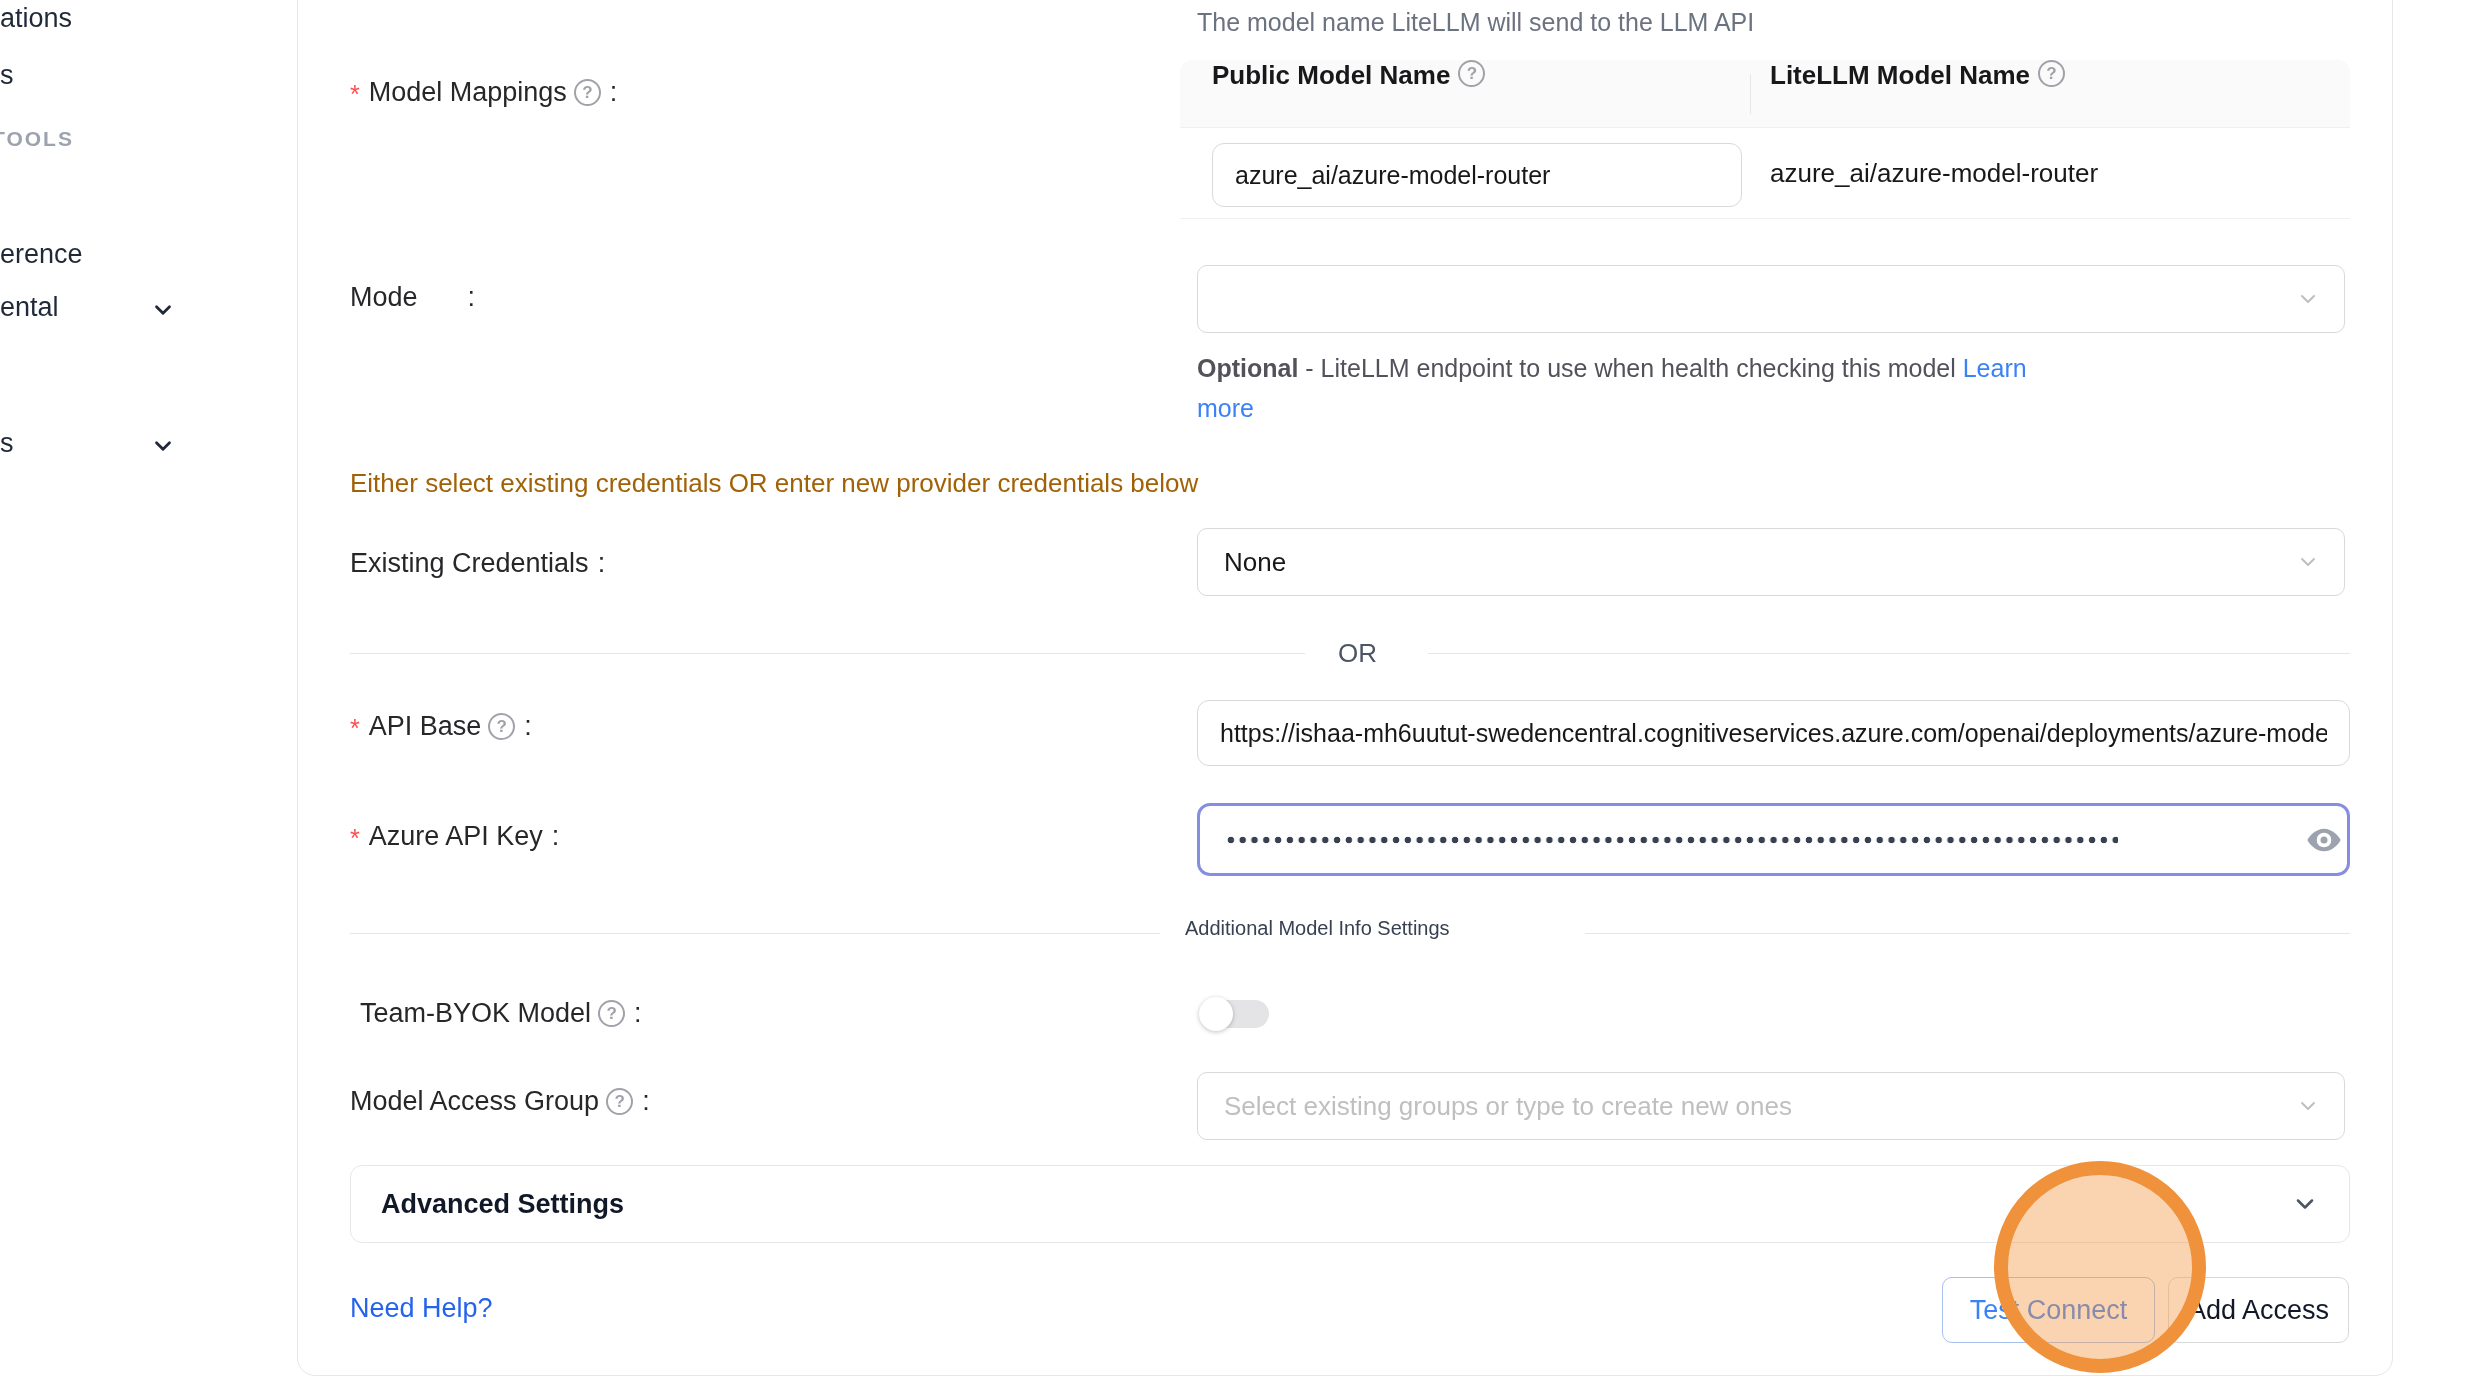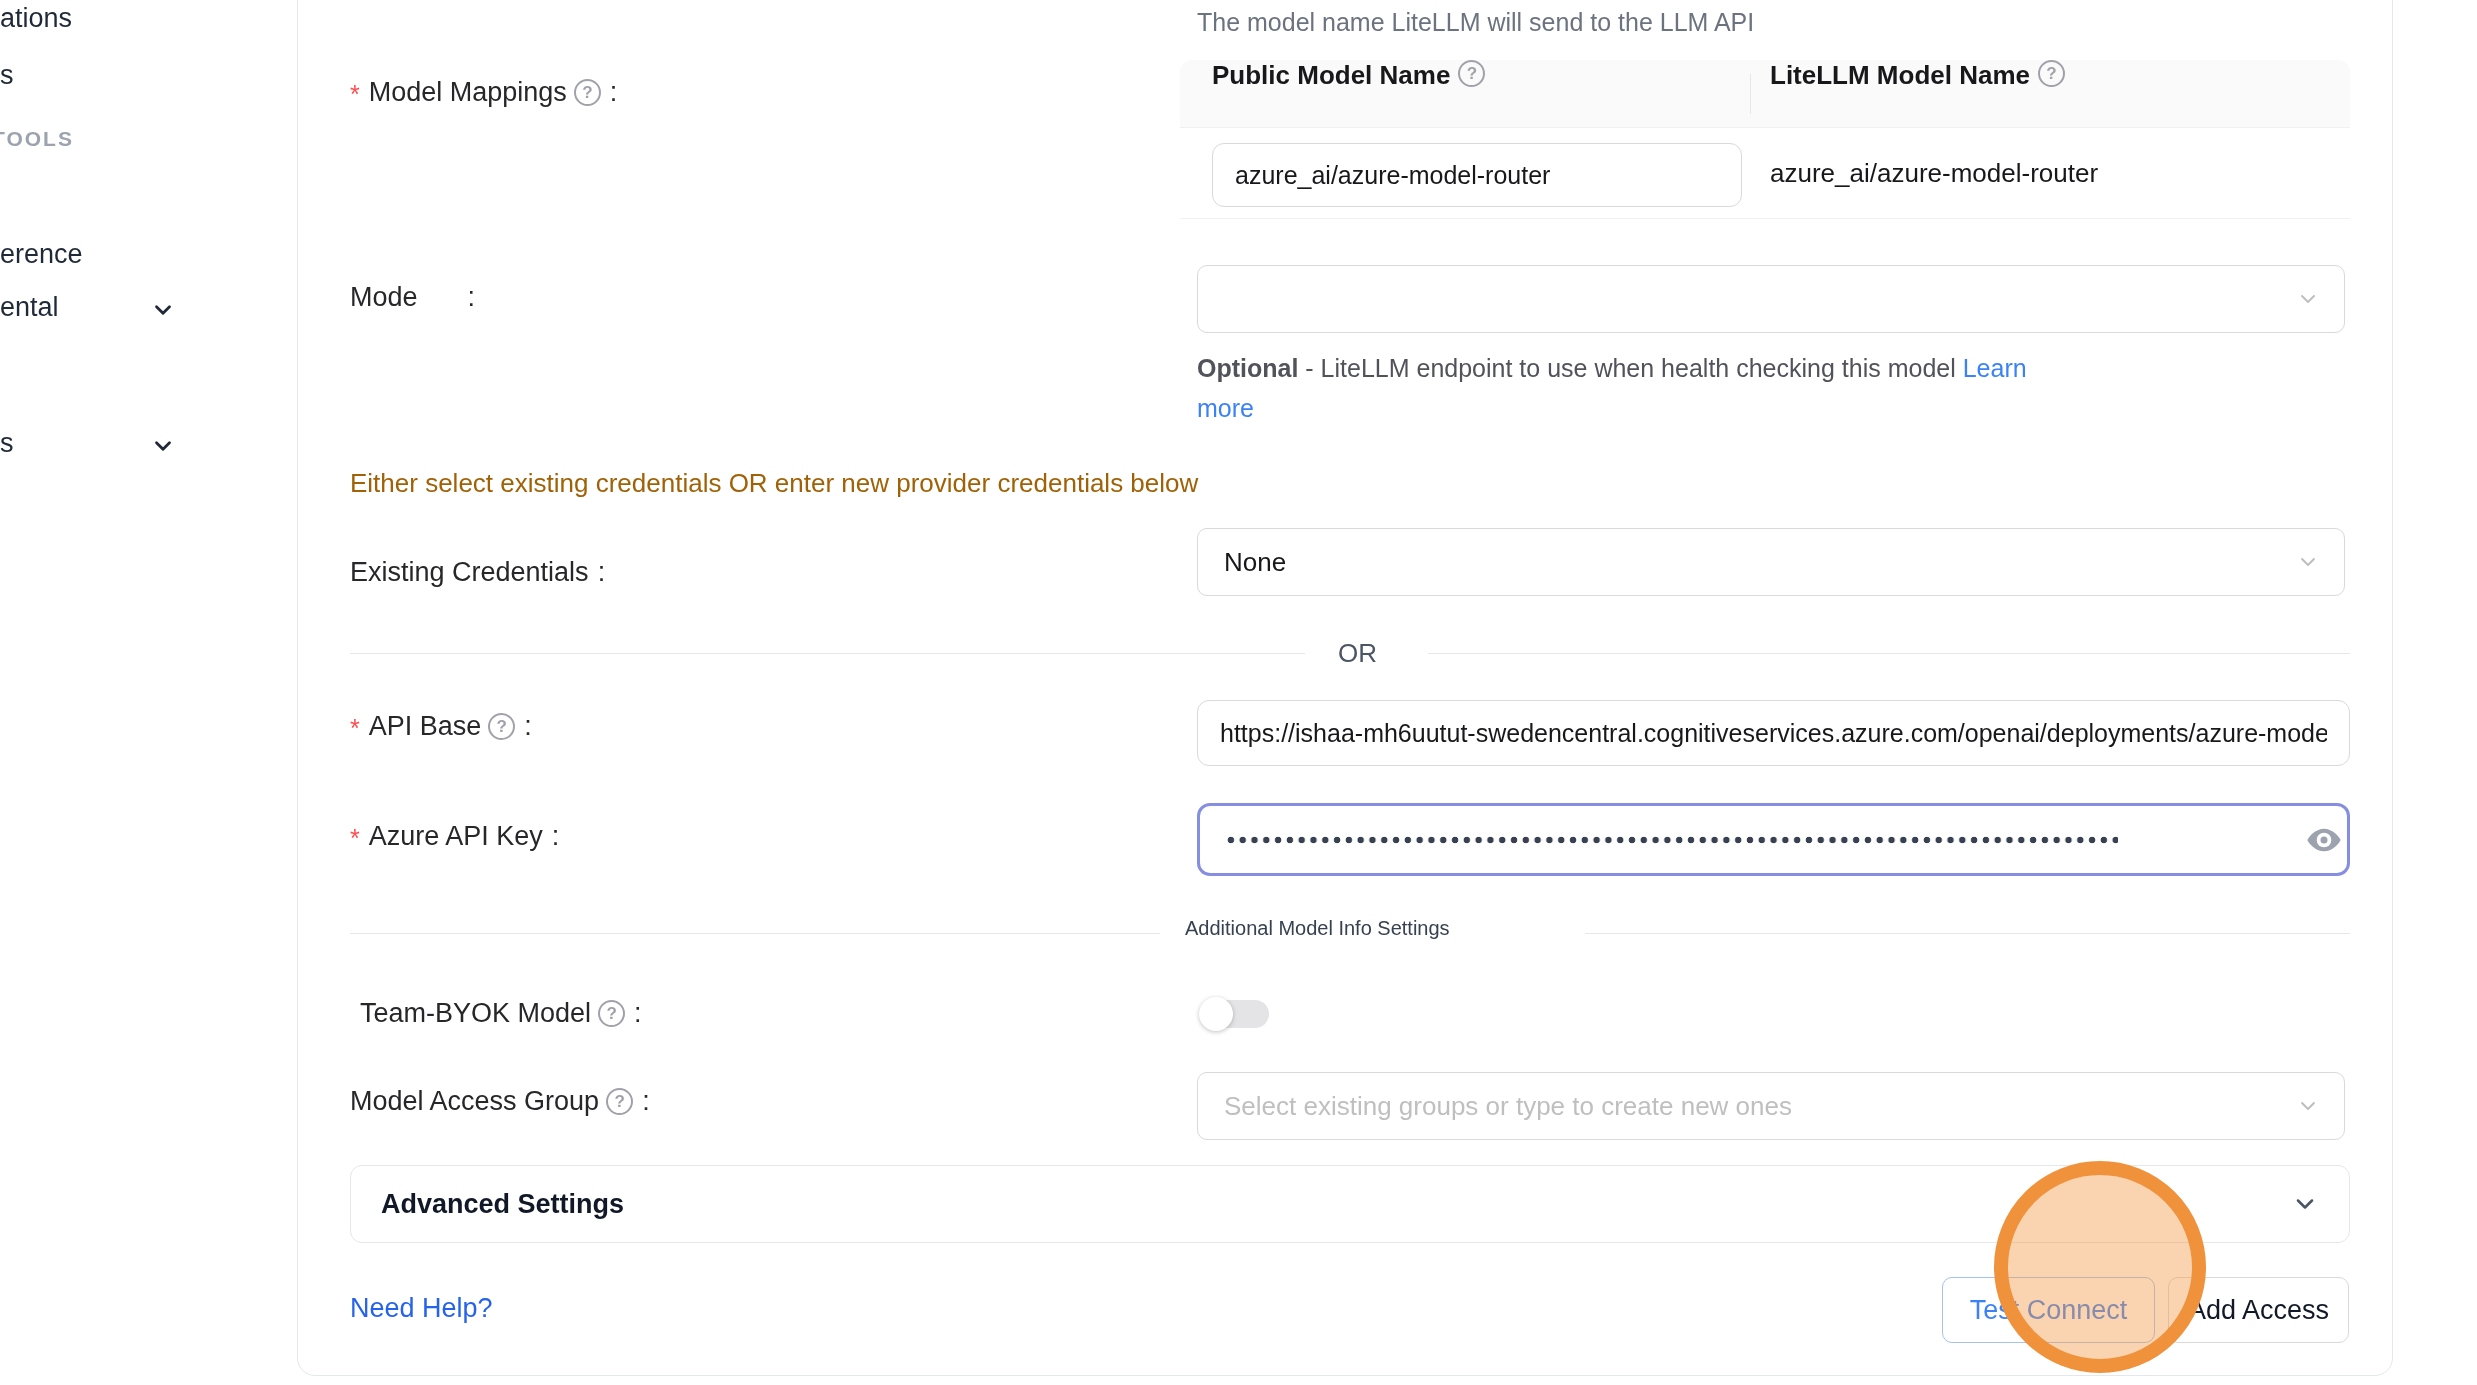--- a/index.html
+++ b/index.html
@@ -138,21 +138,21 @@
           <polyline points="6,9 12,15 18,9" fill="none" stroke="#bfbfbf" stroke-width="2" stroke-linecap="round" stroke-linejoin="round"></polyline>
         </svg>
     </span>
   </div>
   <div class="abs helper" style="left:1197px; top:348px; width:845px; line-height:40px; color:#52525b;">
     <b>Optional</b><span> - LiteLLM endpoint to use when health checking this model </span><span class="blue-link" style="font-size:25px;">Learn more</span>
   </div>
 
   <div class="abs" style="left:350px; top:468px; font-size:26px; color:#a16207;">Either select existing credentials OR enter new provider credentials below</div>
 
-  <div class="abs field-label" style="left:350px; top:548px;margin-top:9px;">
+  <div class="abs field-label" style="left:350px; top:548px;">
     <span>Existing Credentials</span>
       <span class="colon">:</span>
   </div>
   <div class="select-box" style="left:1197px; top:528px; width:1148px; height:68px;">
     <span>None</span>
     <span class="chev">
       <svg width="24" height="24" viewBox="0 0 24 24">
           <polyline points="6,9 12,15 18,9" fill="none" stroke="#bfbfbf" stroke-width="2" stroke-linecap="round" stroke-linejoin="round"></polyline>
         </svg>
     </span>

